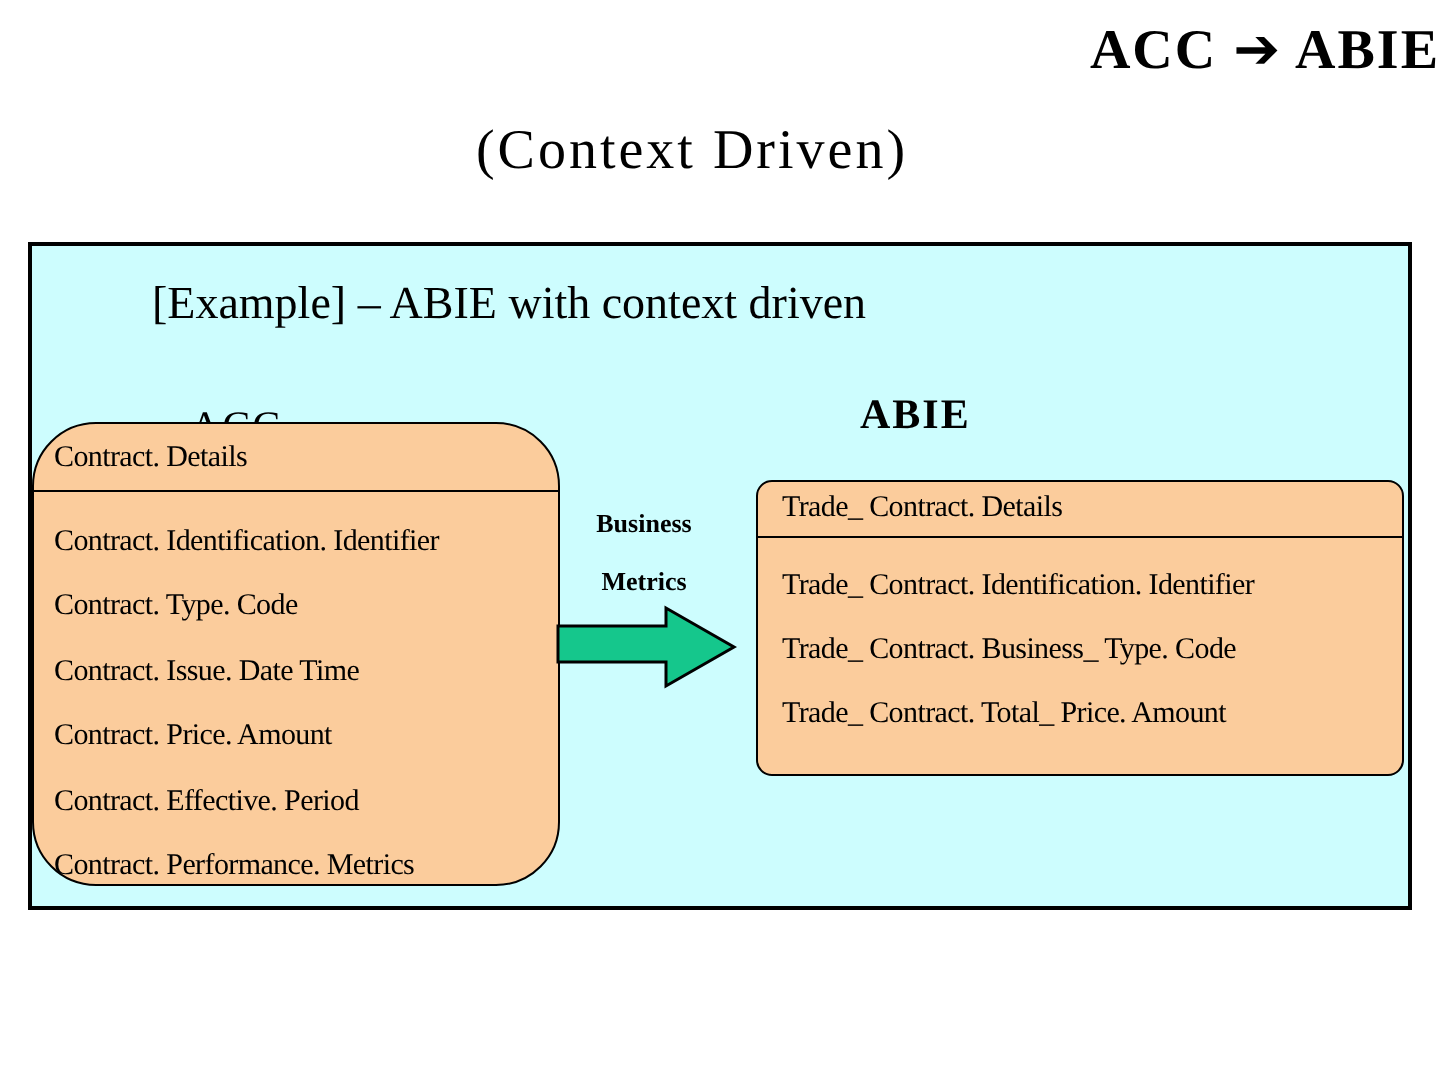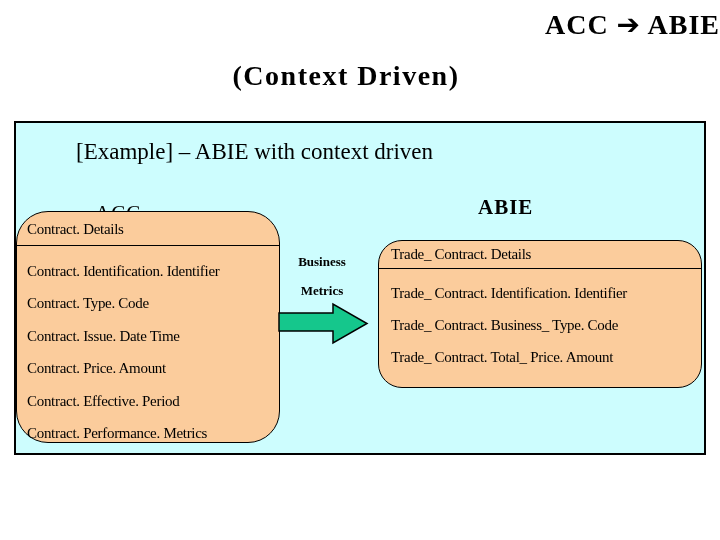--- a/index.html
+++ b/index.html
@@ -21,60 +21,60 @@
   .slide{position:absolute;inset:0;}
   .title-line1{
     position:absolute;top:8px;left:0;width:720px;
     text-align:right;
     font-size:28px;font-weight:bold;letter-spacing:1px;
     font-family:"Liberation Serif","DejaVu Sans",serif;
   }
   .title-line2{
     position:absolute;top:60px;left:0;width:692px;
     text-align:center;
-    font-size:28px;font-weight:bold;letter-spacing:1.5px;
+    font-size:28px;font-weight:normal;letter-spacing:1.5px;
   }
   .panel{
     position:absolute;left:14px;top:121px;
     width:692px;height:334px;
     background:var(--panel-bg);
     border:2px solid var(--ink);
     padding-left:46px;
   }
   .caption{
     position:absolute;left:60px;top:16px;
     font-size:23px;
     white-space:nowrap;
   }
   .acc-heading{
     position:absolute;left:79px;top:78px;
     font-size:21px;font-weight:normal;letter-spacing:1px;
   }
   .abie-heading{
     position:absolute;left:414px;top:72px;
-    font-size:21px;font-weight:bold;letter-spacing:1px;margin-left:48px;
+    font-size:21px;font-weight:bold;letter-spacing:1px;
   }
   .entity-box{
     position:absolute;
     background:var(--box-bg);
     border:1.5px solid var(--ink);
     font-size:15px;
     letter-spacing:-0.3px;
     line-height:15px;
   }
   .acc-box{
     left:0px;top:88px;
     width:264px;height:232px;
     border-radius:32px;
     padding:10px 10px 0 10px;
   }
   .abie-box{
     left:362px;top:117px;
     width:324px;height:148px;
-    border-radius:24px;
+    border-radius:8px;
     padding:6px 12px 0 12px;
   }
   .box-header{
     padding-bottom:8px;
     border-bottom:1.5px solid var(--ink);
     margin:0 -10px;
     padding-left:10px;padding-right:10px;
     white-space:nowrap;
   }
   .abie-box .box-header{

